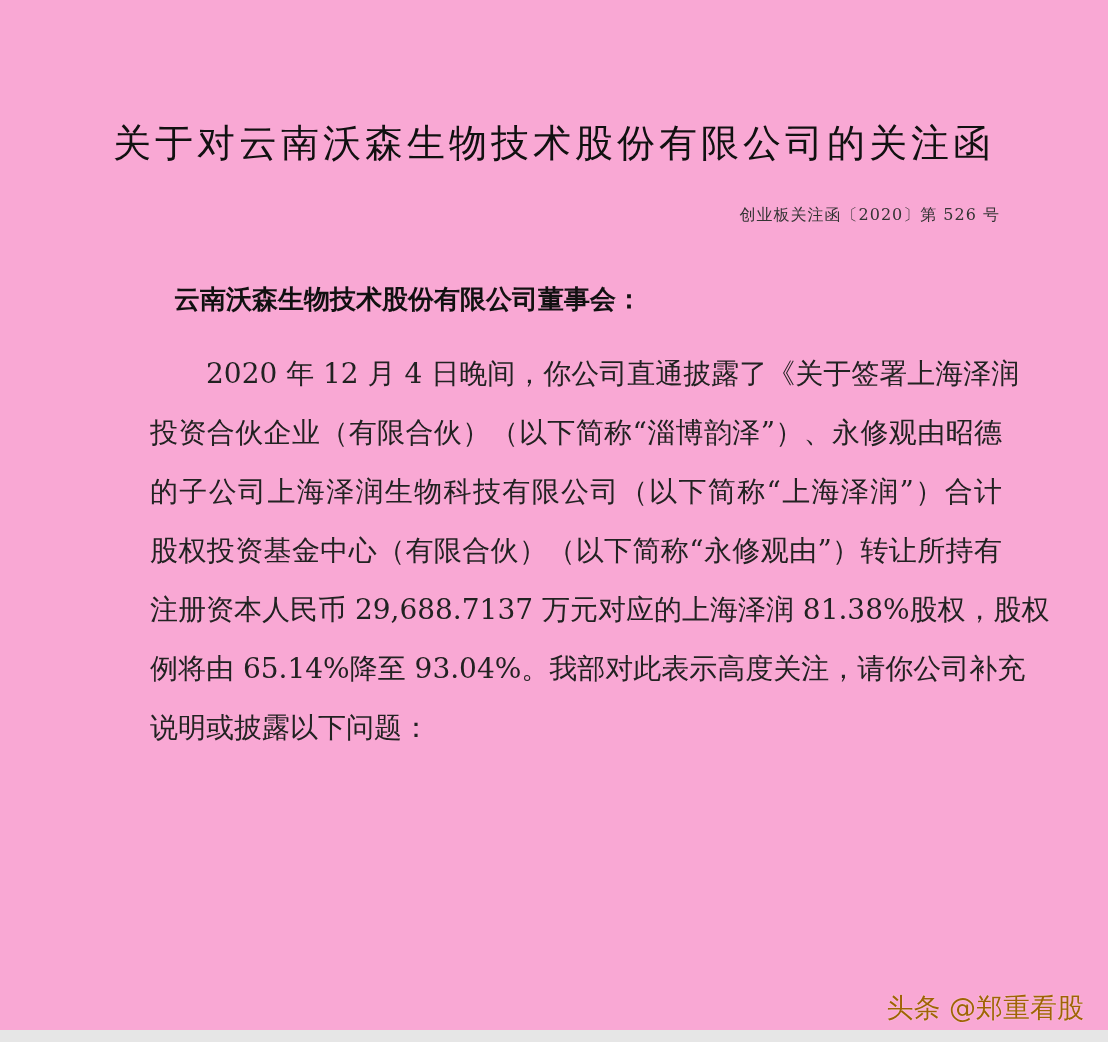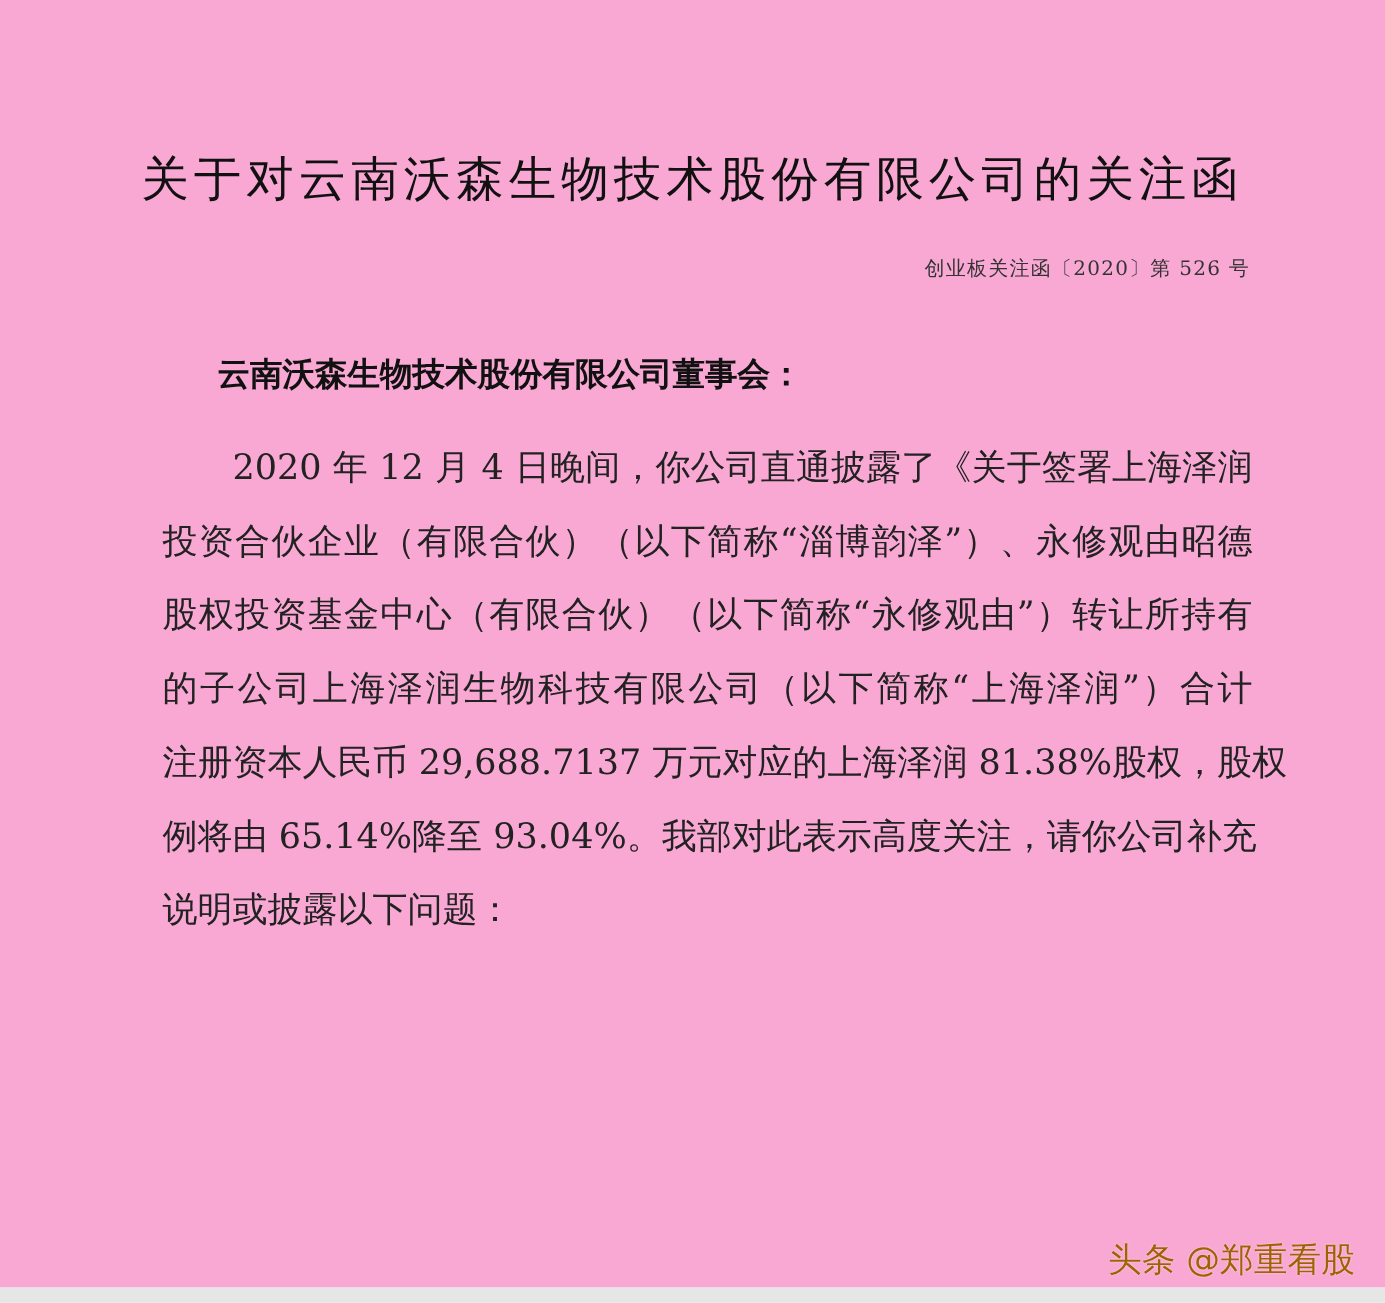--- a/index.html
+++ b/index.html
@@ -67,20 +67,21 @@
     font-size: 28px;
     line-height: 59px;
     color: #222;
   }
   .body-line {
     display: block;
     white-space: nowrap;
     text-align: justify;
     text-align-last: justify;
     height: 59px;
+    margin-left: 20px;
   }
   .body-line.indent {
     padding-left: 56px;
   }
   .body-line.last {
     text-align-last: left;
   }
   .watermark {
     position: absolute;
     top: 990px;
@@ -95,22 +96,22 @@
 <body>
 
 <div class="page">
   <div class="title">关于对云南沃森生物技术股份有限公司的关注函</div>
   <div class="doc-number">创业板关注函〔2020〕第 526 号</div>
   <div class="addressee">云南沃森生物技术股份有限公司董事会：</div>
 
   <div class="body-text">
     <span class="body-line indent">2020 年 12 月 4 日晚间，你公司直通披露了《关于签署上海泽润</span>
     <span class="body-line">投资合伙企业（有限合伙）（以下简称“淄博韵泽”）、永修观由昭德</span>
+    <span class="body-line">的子公司上海泽润生物科技有限公司（以下简称“上海泽润”）合计</span>
     <span class="body-line">股权投资基金中心（有限合伙）（以下简称“永修观由”）转让所持有</span>
-    <span class="body-line">的子公司上海泽润生物科技有限公司（以下简称“上海泽润”）合计</span>
     <span class="body-line">注册资本人民币 29,688.7137 万元对应的上海泽润 81.38%股权，股权</span>
     <span class="body-line">例将由 65.14%降至 93.04%。我部对此表示高度关注，请你公司补充</span>
     <span class="body-line last">说明或披露以下问题：</span>
   </div>
 </div>
 
 <div class="watermark">头条 @郑重看股</div>
 <div class="bottom-strip"></div>
 
 </body></html>

